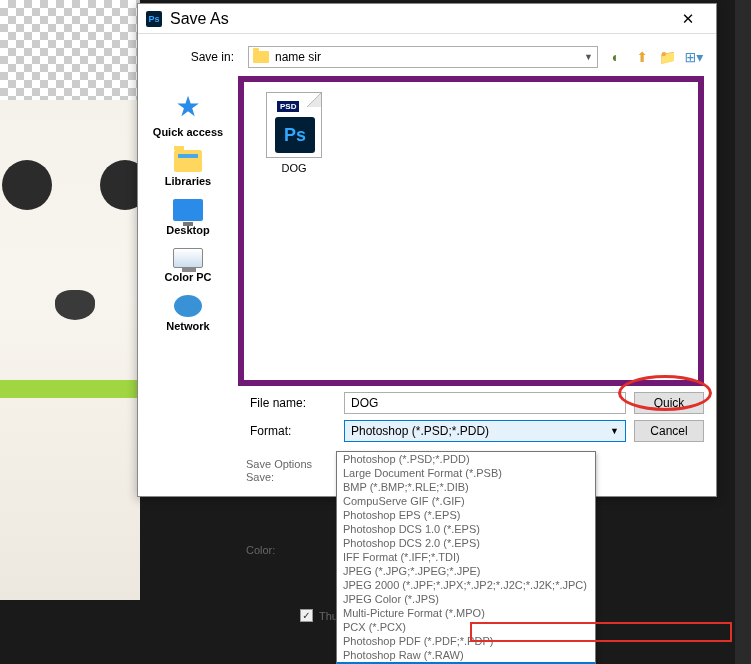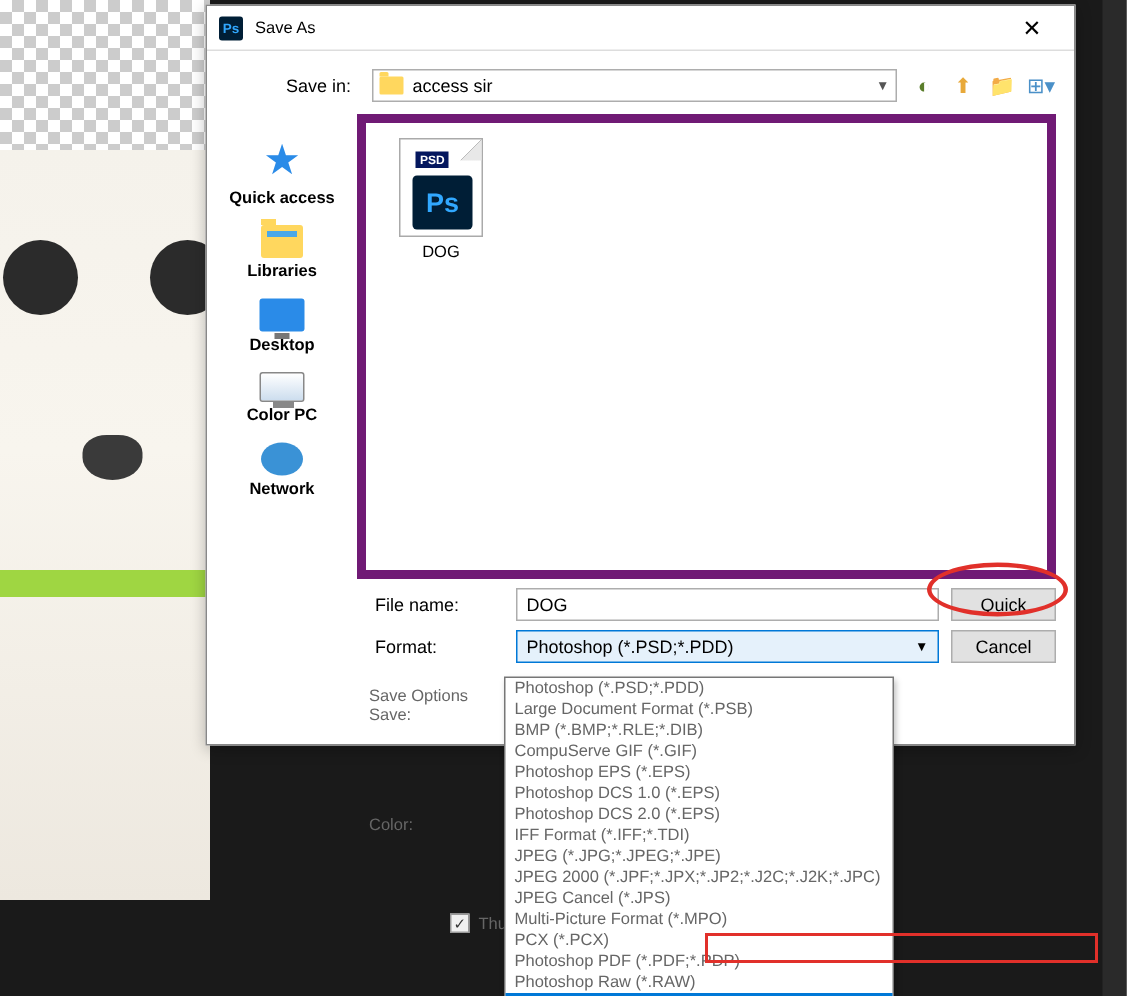--- a/index.html
+++ b/index.html
@@ -9,21 +9,21 @@
   background-image: linear-gradient(45deg,#ccc 25%,transparent 25%),linear-gradient(-45deg,#ccc 25%,transparent 25%),linear-gradient(45deg,transparent 75%,#ccc 75%),linear-gradient(-45deg,transparent 75%,#ccc 75%);
   background-size: 16px 16px; background-position:0 0,0 8px,8px -8px,-8px 0; background-color:#fff; }
 .dog { position: absolute; top: 100px; left: 0; width: 140px; height: 500px; background: linear-gradient(180deg,#f5f2eb 0%,#f8f5ee 40%,#ede8df 100%); }
 .dog::before { content:""; position:absolute; top:60px; left:2px; width:50px; height:50px; background:#2b2b2b; border-radius:50%; }
 .dog::after { content:""; position:absolute; top:60px; right:-10px; width:50px; height:50px; background:#2b2b2b; border-radius:50%; }
 .nose { position:absolute; top:190px; left:55px; width:40px; height:30px; background:#3a3a3a; border-radius:40% 40% 50% 50%; }
 .collar { position:absolute; top:280px; left:0; width:140px; height:18px; background:#9fd642; }
 .dialog { position: absolute; left: 137px; top: 3px; width: 580px; height: 494px; background:#fff; border:1px solid #888; box-shadow:0 2px 10px rgba(0,0,0,0.3); }
 .titlebar { display:flex; align-items:center; height:30px; padding:0 8px; border-bottom:1px solid #ddd; }
 .ps-icon { width:16px; height:16px; background:#001e36; color:#31a8ff; font-size:9px; font-weight:bold; display:flex; align-items:center; justify-content:center; border-radius:2px; }
-.title { margin-left:8px; flex:1; font-size:11px; }
+.title { margin-left:8px; flex:1; font-size:16px; }
 .close-btn { width:40px; height:28px; display:flex; align-items:center; justify-content:center; font-size:15px; cursor:pointer; }
 .savein-row { display:flex; align-items:center; padding:12px 12px 8px 12px; gap:8px; }
 .savein-label { width:90px; text-align:right; padding-right:6px; }
 .savein-combo { flex:1; display:flex; align-items:center; height:22px; border:1px solid #adadad; padding:0 4px; background:#fff; }
 .folder-icon-sm { width:16px; height:12px; background:#ffd75e; border-radius:1px; margin-right:6px; position:relative; }
 .folder-icon-sm::before { content:""; position:absolute; top:-3px; left:0; width:6px; height:3px; background:#ffd75e; border-radius:1px 1px 0 0; }
 .savein-combo .arrow { margin-left:auto; font-size:9px; color:#555; }
 .nav-icons { display:flex; gap:6px; align-items:center; }
 .nav-icon { width:20px; height:20px; display:flex; align-items:center; justify-content:center; cursor:pointer; font-size:14px; }
 .body2 { display:flex; height:310px; }
@@ -84,21 +84,21 @@
   <div class="titlebar">
     <div class="ps-icon">Ps</div>
     <div class="title">Save As</div>
     <div class="close-btn">✕</div>
   </div>
 
   <div class="savein-row">
     <div class="savein-label">Save in:</div>
     <div class="savein-combo">
       <span class="folder-icon-sm"></span>
-      <span>access sir</span>
+      <span>name sir</span>
       <span class="arrow">▼</span>
     </div>
     <div class="nav-icons">
       <span class="nav-icon" style="color:#5a7d2a">◐</span>
       <span class="nav-icon" style="color:#e8a93a">⬆</span>
       <span class="nav-icon" style="color:#e8b43a">📁</span>
       <span class="nav-icon" style="color:#4a90c8">⊞▾</span>
     </div>
   </div>
 
@@ -180,21 +180,21 @@
         <div>Photoshop (*.PSD;*.PDD)</div>
         <div>Large Document Format (*.PSB)</div>
         <div>BMP (*.BMP;*.RLE;*.DIB)</div>
         <div>CompuServe GIF (*.GIF)</div>
         <div>Photoshop EPS (*.EPS)</div>
         <div>Photoshop DCS 1.0 (*.EPS)</div>
         <div>Photoshop DCS 2.0 (*.EPS)</div>
         <div>IFF Format (*.IFF;*.TDI)</div>
         <div>JPEG (*.JPG;*.JPEG;*.JPE)</div>
         <div>JPEG 2000 (*.JPF;*.JPX;*.JP2;*.J2C;*.J2K;*.JPC)</div>
-        <div>JPEG Cancel (*.JPS)</div>
+        <div>JPEG Color (*.JPS)</div>
         <div>Multi-Picture Format (*.MPO)</div>
         <div>PCX (*.PCX)</div>
         <div>Photoshop PDF (*.PDF;*.PDP)</div>
         <div>Photoshop Raw (*.RAW)</div>
         <div class="sel">PNG (*.PNG;*.PNS)</div>
       </div>
   </div>
 
   <div class="red-ring"></div>
   <div class="red-box"></div>

